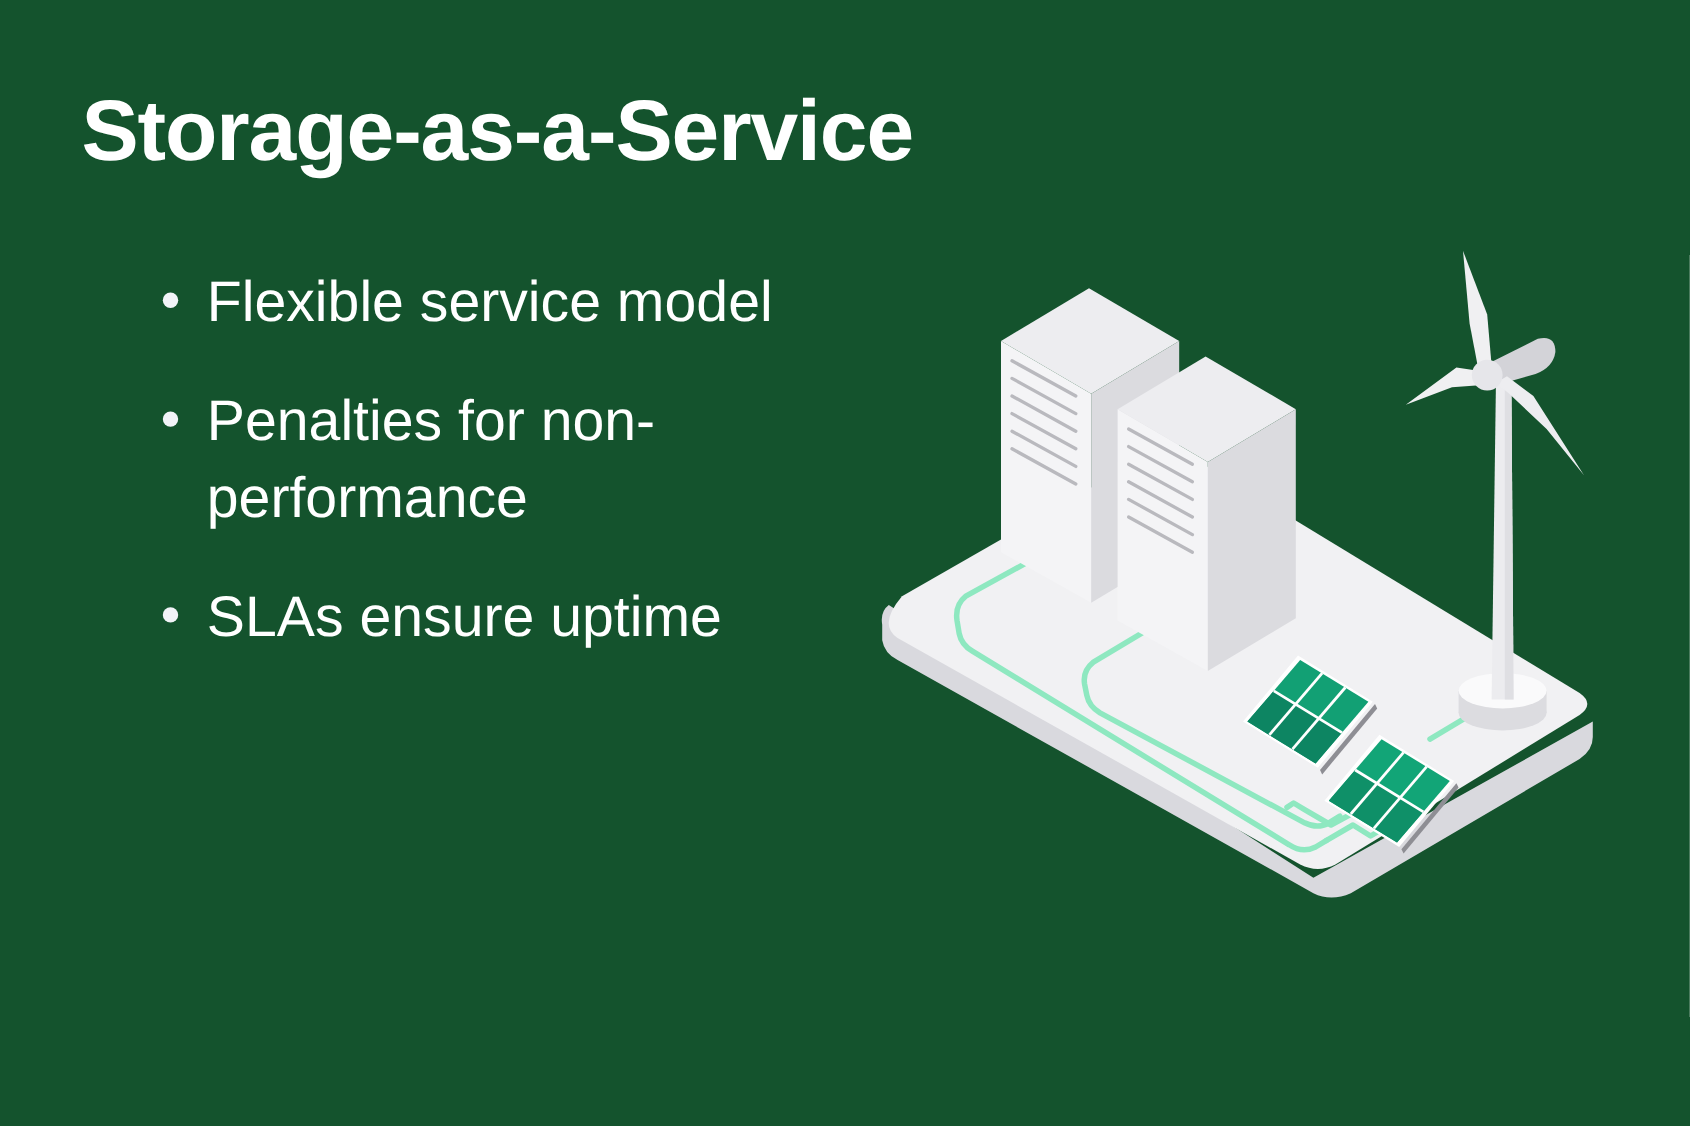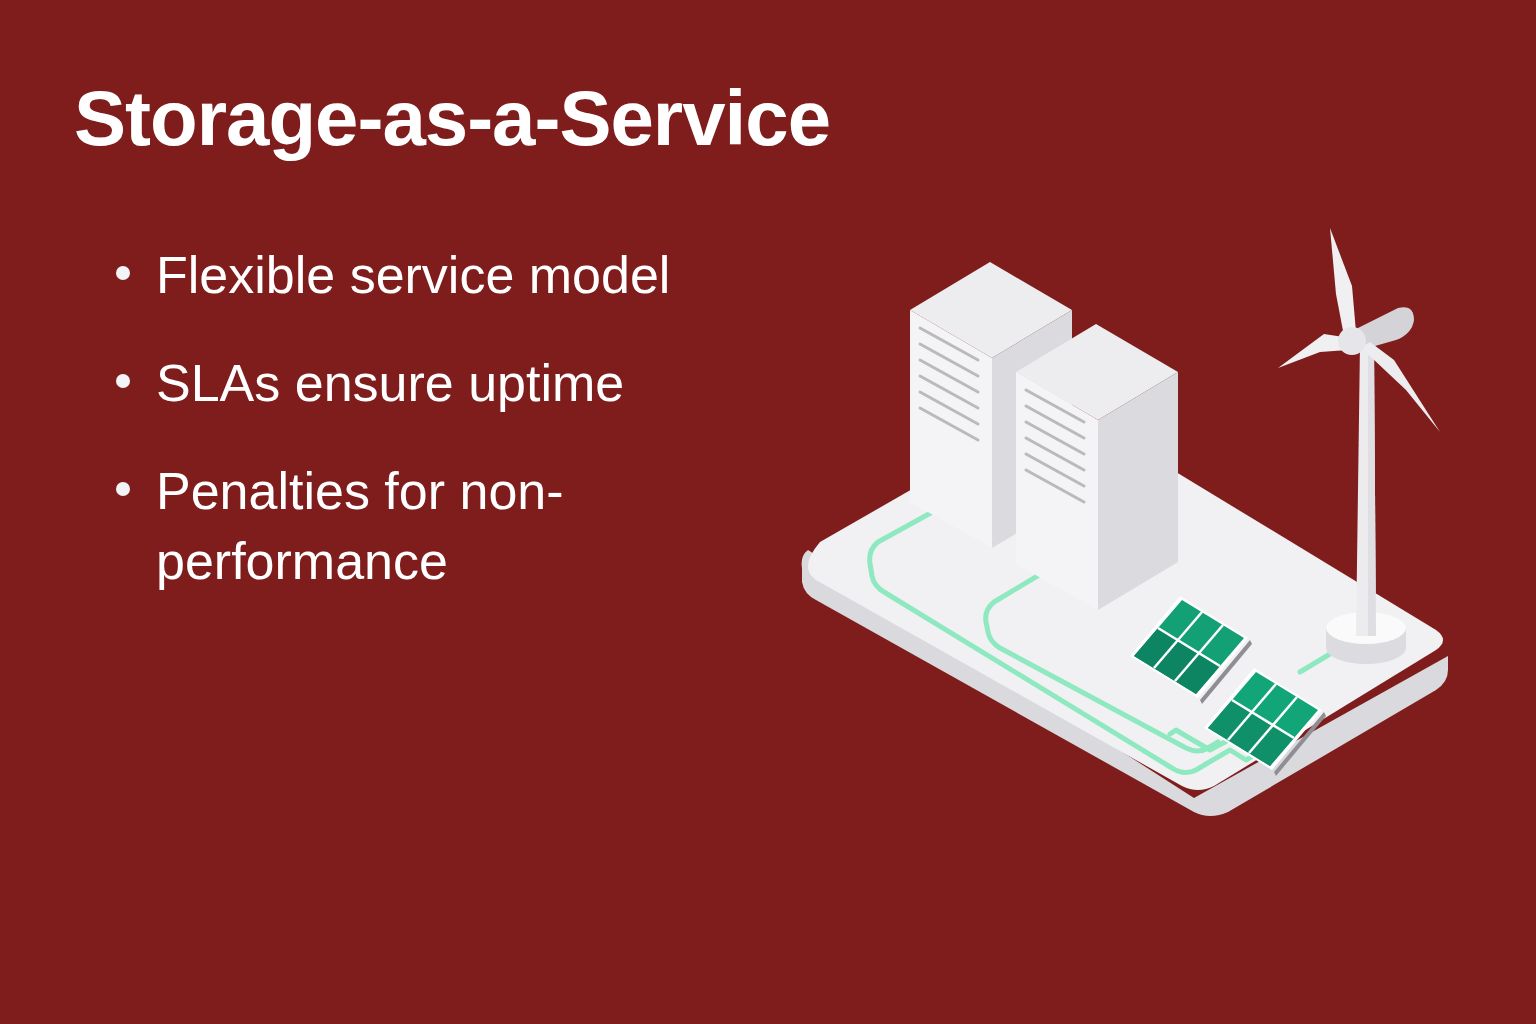--- a/index.html
+++ b/index.html
@@ -11,38 +11,38 @@
       height: 1024px;
       overflow: hidden;
       position: relative;
       font-family: "Liberation Sans", sans-serif;
     }
     .slide {
       position: absolute;
       left: 0; top: 0;
       width: 1536px;
       height: 1024px;
-      background: #7f1d1d;
+      background: #14532d;
     }
     .title {
       position: absolute;
       left: 74px;
       top: 70px;
       margin: 0;
       color: #FFFFFF;
       font-family: "Liberation Sans", sans-serif;
       font-weight: 700;
       font-size: 78px;
       line-height: 96px;
       letter-spacing: -1px;
       white-space: nowrap;
     }
     .bullets {
       position: absolute;
-      left: 112px;
+      left: 144px;
       top: 240px;
       width: 650px;
       margin: 0;
       padding: 0;
       list-style: none;
     }
     .bullet {
       position: relative;
       padding-left: 44px;
       color: #FFFFFF;
@@ -80,27 +80,27 @@
 
 <div class="slide">
 
   <h1 class="title">Storage-as-a-Service</h1>
 
   <ul class="bullets">
     <li class="bullet wide">
       <span class="dot"></span>
       <span class="text">Flexible service model</span>
     </li>
+    <li class="bullet">
+      <span class="dot"></span>
+      <span class="text">Penalties for non-performance</span>
+    </li>
     <li class="bullet wide">
       <span class="dot"></span>
       <span class="text">SLAs ensure uptime</span>
-    </li>
-    <li class="bullet">
-      <span class="dot"></span>
-      <span class="text">Penalties for non-performance</span>
     </li>
   </ul>
 
   <svg class="illustration" viewBox="0 0 680 610" xmlns="http://www.w3.org/2000/svg">
 
     <g>
 
       <path d="M18,330 Q10,336 12,348 L12,362 Q14,374 26,380 L404,592 Q420,600 438,592 L646,470 Q658,462 658,450 L658,436 L404,578 Z" fill="#D9D9DE"></path>
 
       <path d="M30,322 L260,190 Q272,184 284,190 L646,410 Q660,420 646,430 L424,566 Q408,574 392,566 L26,360 Q8,348 30,322 Z" fill="#F1F1F3"></path>

